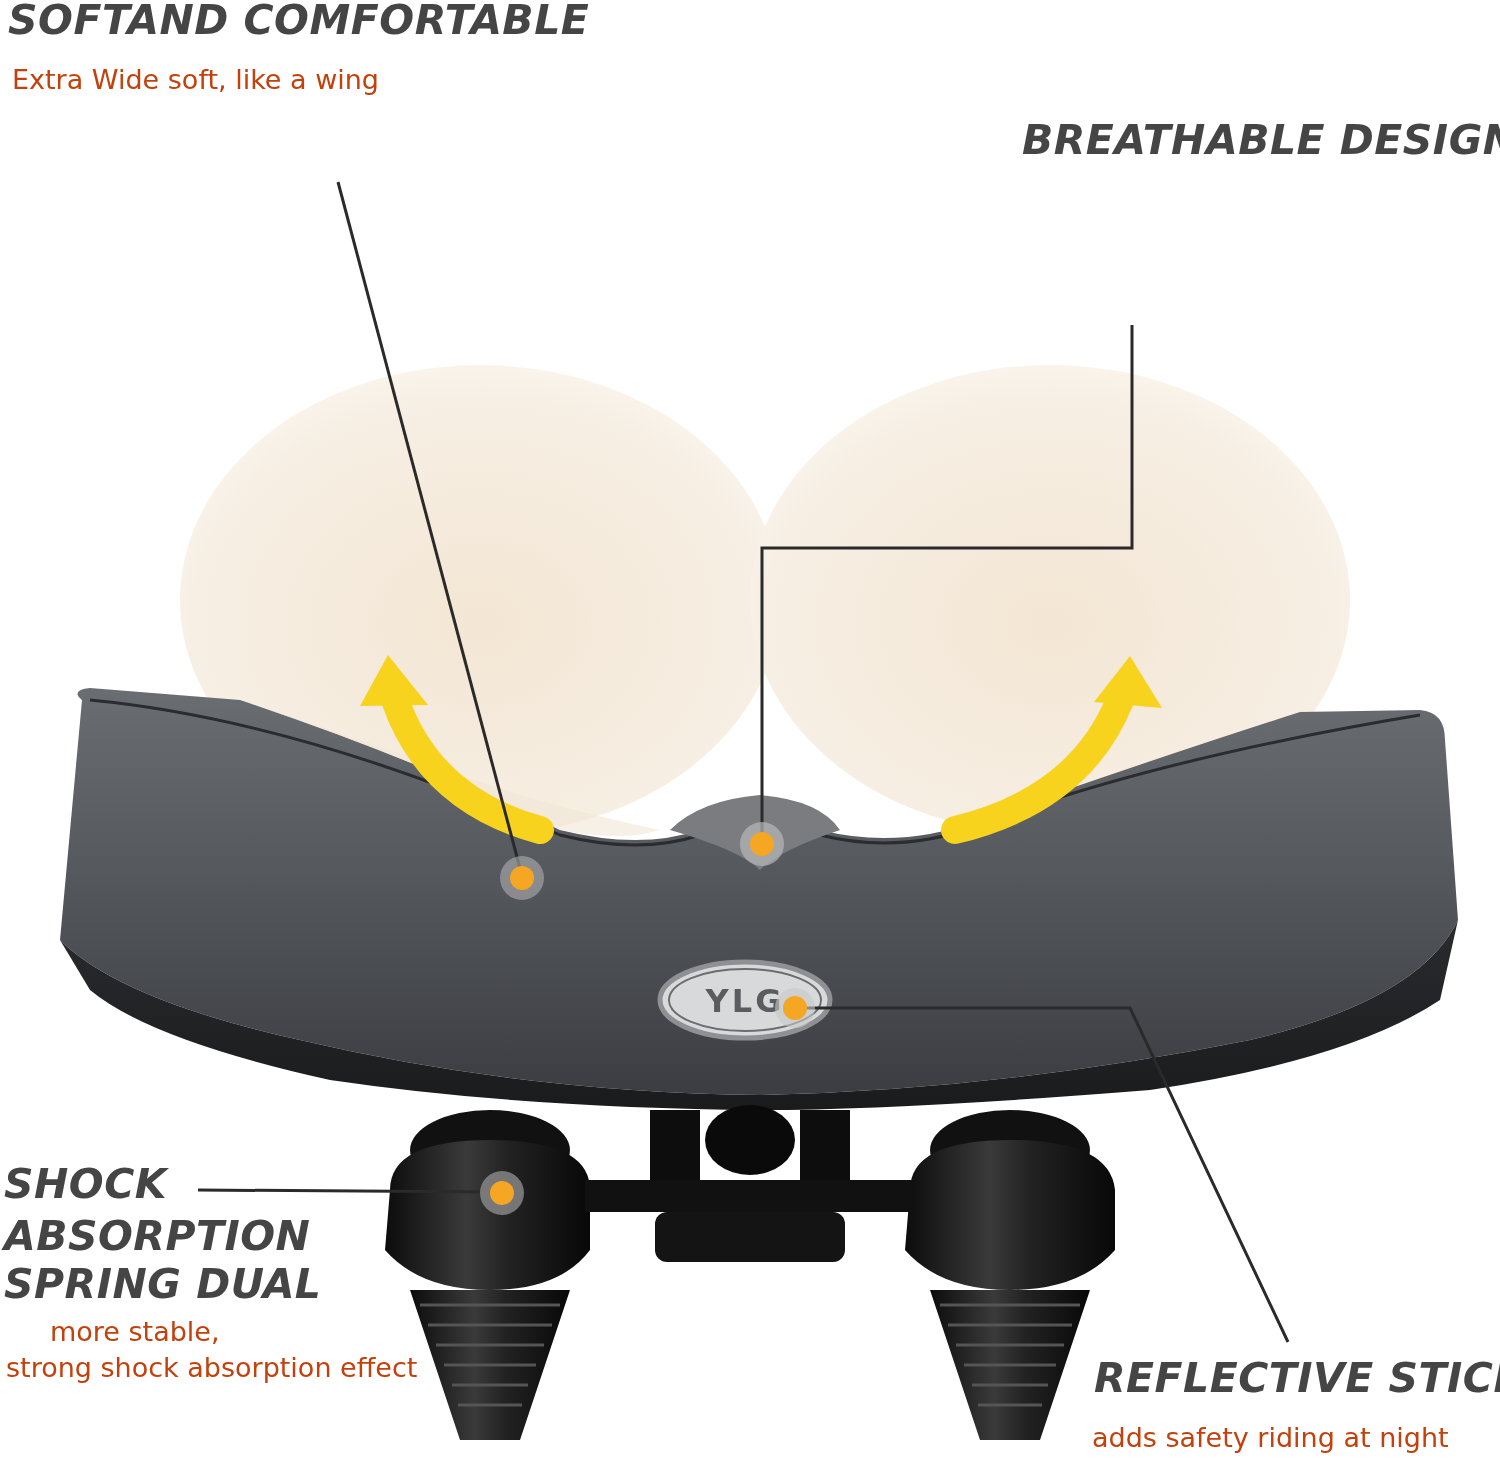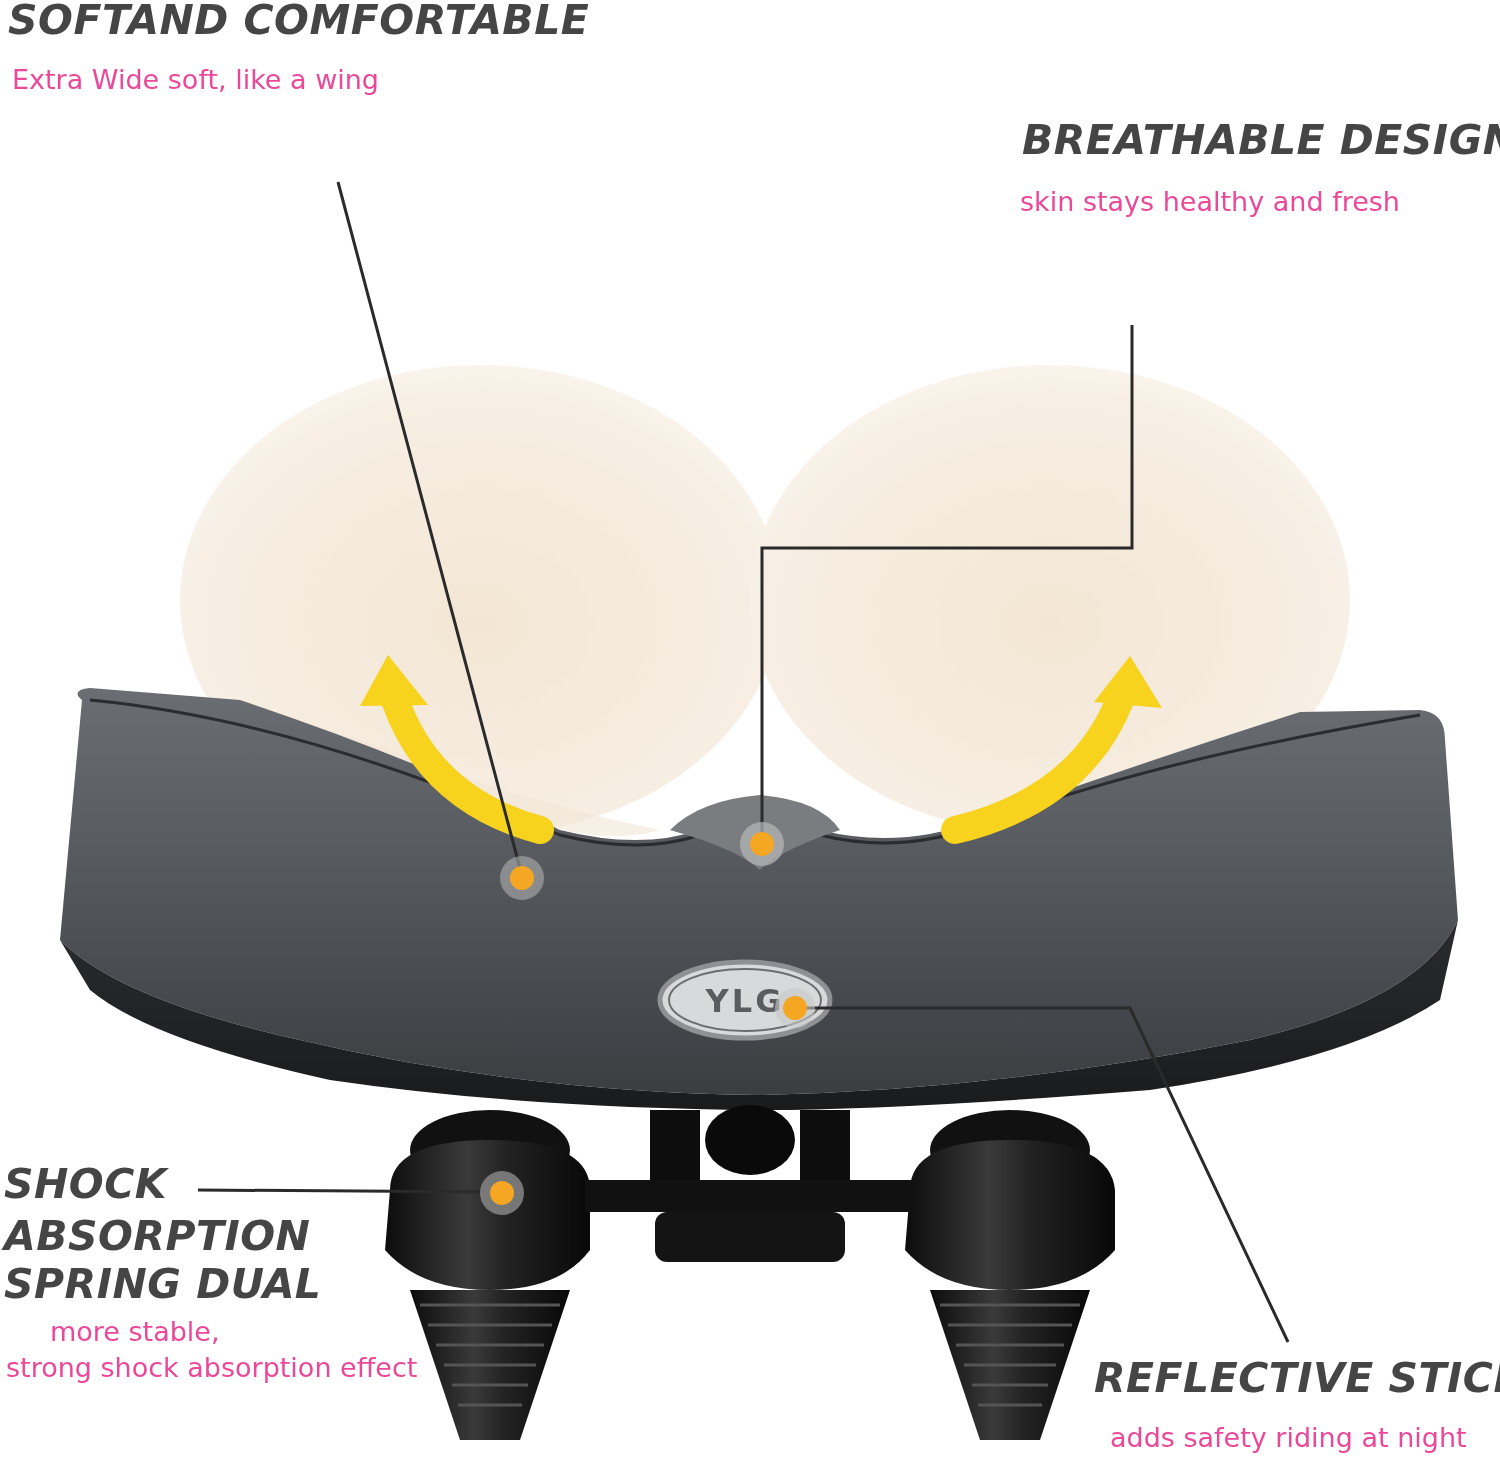--- a/index.html
+++ b/index.html
@@ -1,19 +1,19 @@
 <!DOCTYPE html>
 <html><head>
 <meta charset="utf-8">
 <style>
   html, body { margin:0; padding:0; }
   body { width:1500px; height:1460px; background:#ffffff; position:relative; overflow:hidden; font-family:"DejaVu Sans", sans-serif; color:#444; }
   .stage { position:absolute; inset:0; }
   .title { position:absolute; font-weight:bold; font-style:italic; color:#454545; letter-spacing:0.5px; white-space:nowrap; font-family:"DejaVu Sans", sans-serif; }
-  .sub { position:absolute; color:#ec4899; font-size:27px; line-height:36px; white-space:nowrap; font-family:"DejaVu Sans", sans-serif; }
+  .sub { position:absolute; color:#c2410c; font-size:27px; line-height:36px; white-space:nowrap; font-family:"DejaVu Sans", sans-serif; }
   svg.art { position:absolute; left:0; top:0; }
 </style>
 </head>
 <body>
 
 <div class="stage">
 
   <svg class="art" width="1500" height="1460" viewBox="0 0 1500 1460">
     <defs>
       <radialGradient id="cush" cx="50%" cy="55%" r="60%">
@@ -111,23 +111,22 @@
       <circle cx="795" cy="1008" r="12" fill="#f5a623"></circle>
       <circle cx="502" cy="1193" r="22" fill="#8c8c8c" opacity="0.8"></circle>
       <circle cx="502" cy="1193" r="12" fill="#f5a623"></circle>
     </g>
   </svg>
 
   <div class="title" style="left:8px; top:-4px; font-size:41px;">SOFTAND COMFORTABLE</div>
   <div class="sub" style="left:12px; top:62px;">Extra Wide soft, like a wing</div>
 
   <div class="title" style="left:1022px; top:116px; font-size:41px;">BREATHABLE DESIGN</div>
-  <div class="sub" style="left:1020px; top:184px;">skin stays healthy and fresh</div>
 
   <div class="title" style="left:4px; top:1160px; font-size:41px;">SHOCK</div>
   <div class="title" style="left:4px; top:1212px; font-size:41px;">ABSORPTION</div>
   <div class="title" style="left:4px; top:1260px; font-size:41px;">SPRING DUAL</div>
   <div class="sub" style="left:6px; top:1314px;margin-left:44px;">more stable,</div>
   <div class="sub" style="left:6px; top:1350px;">strong shock absorption effect</div>
 
   <div class="title" style="left:1094px; top:1354px; font-size:41px;">REFLECTIVE STICKER</div>
-  <div class="sub" style="left:1092px; top:1420px;margin-left:18px;">adds safety riding at night</div>
+  <div class="sub" style="left:1092px; top:1420px;">adds safety riding at night</div>
 </div>
 
 </body></html>

